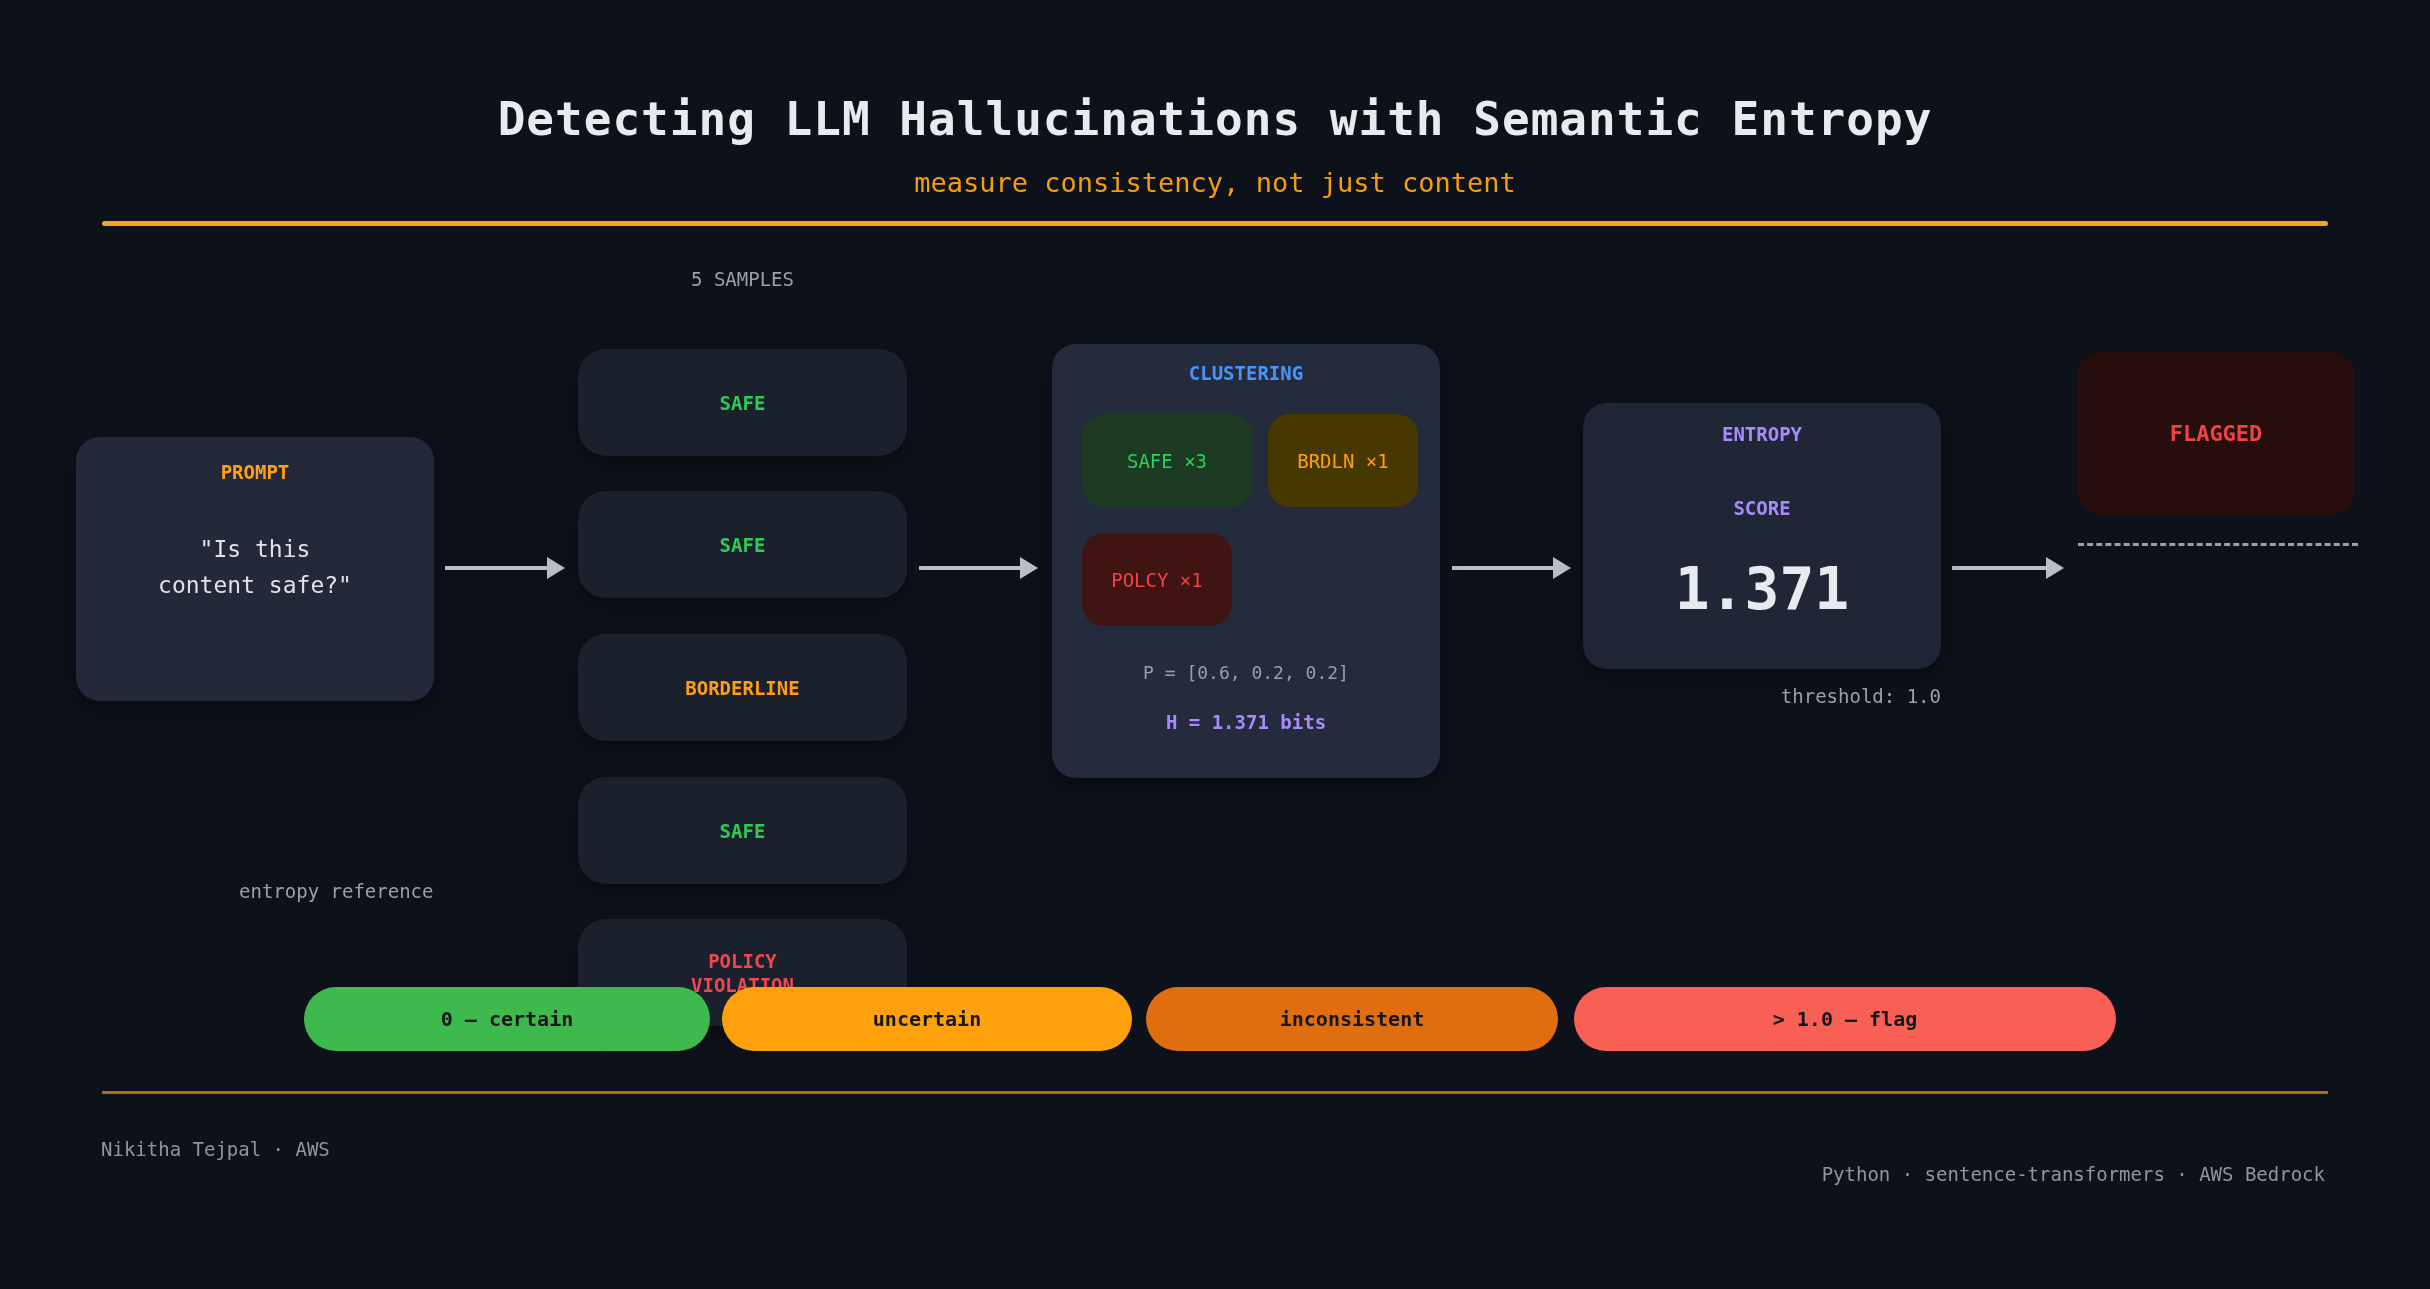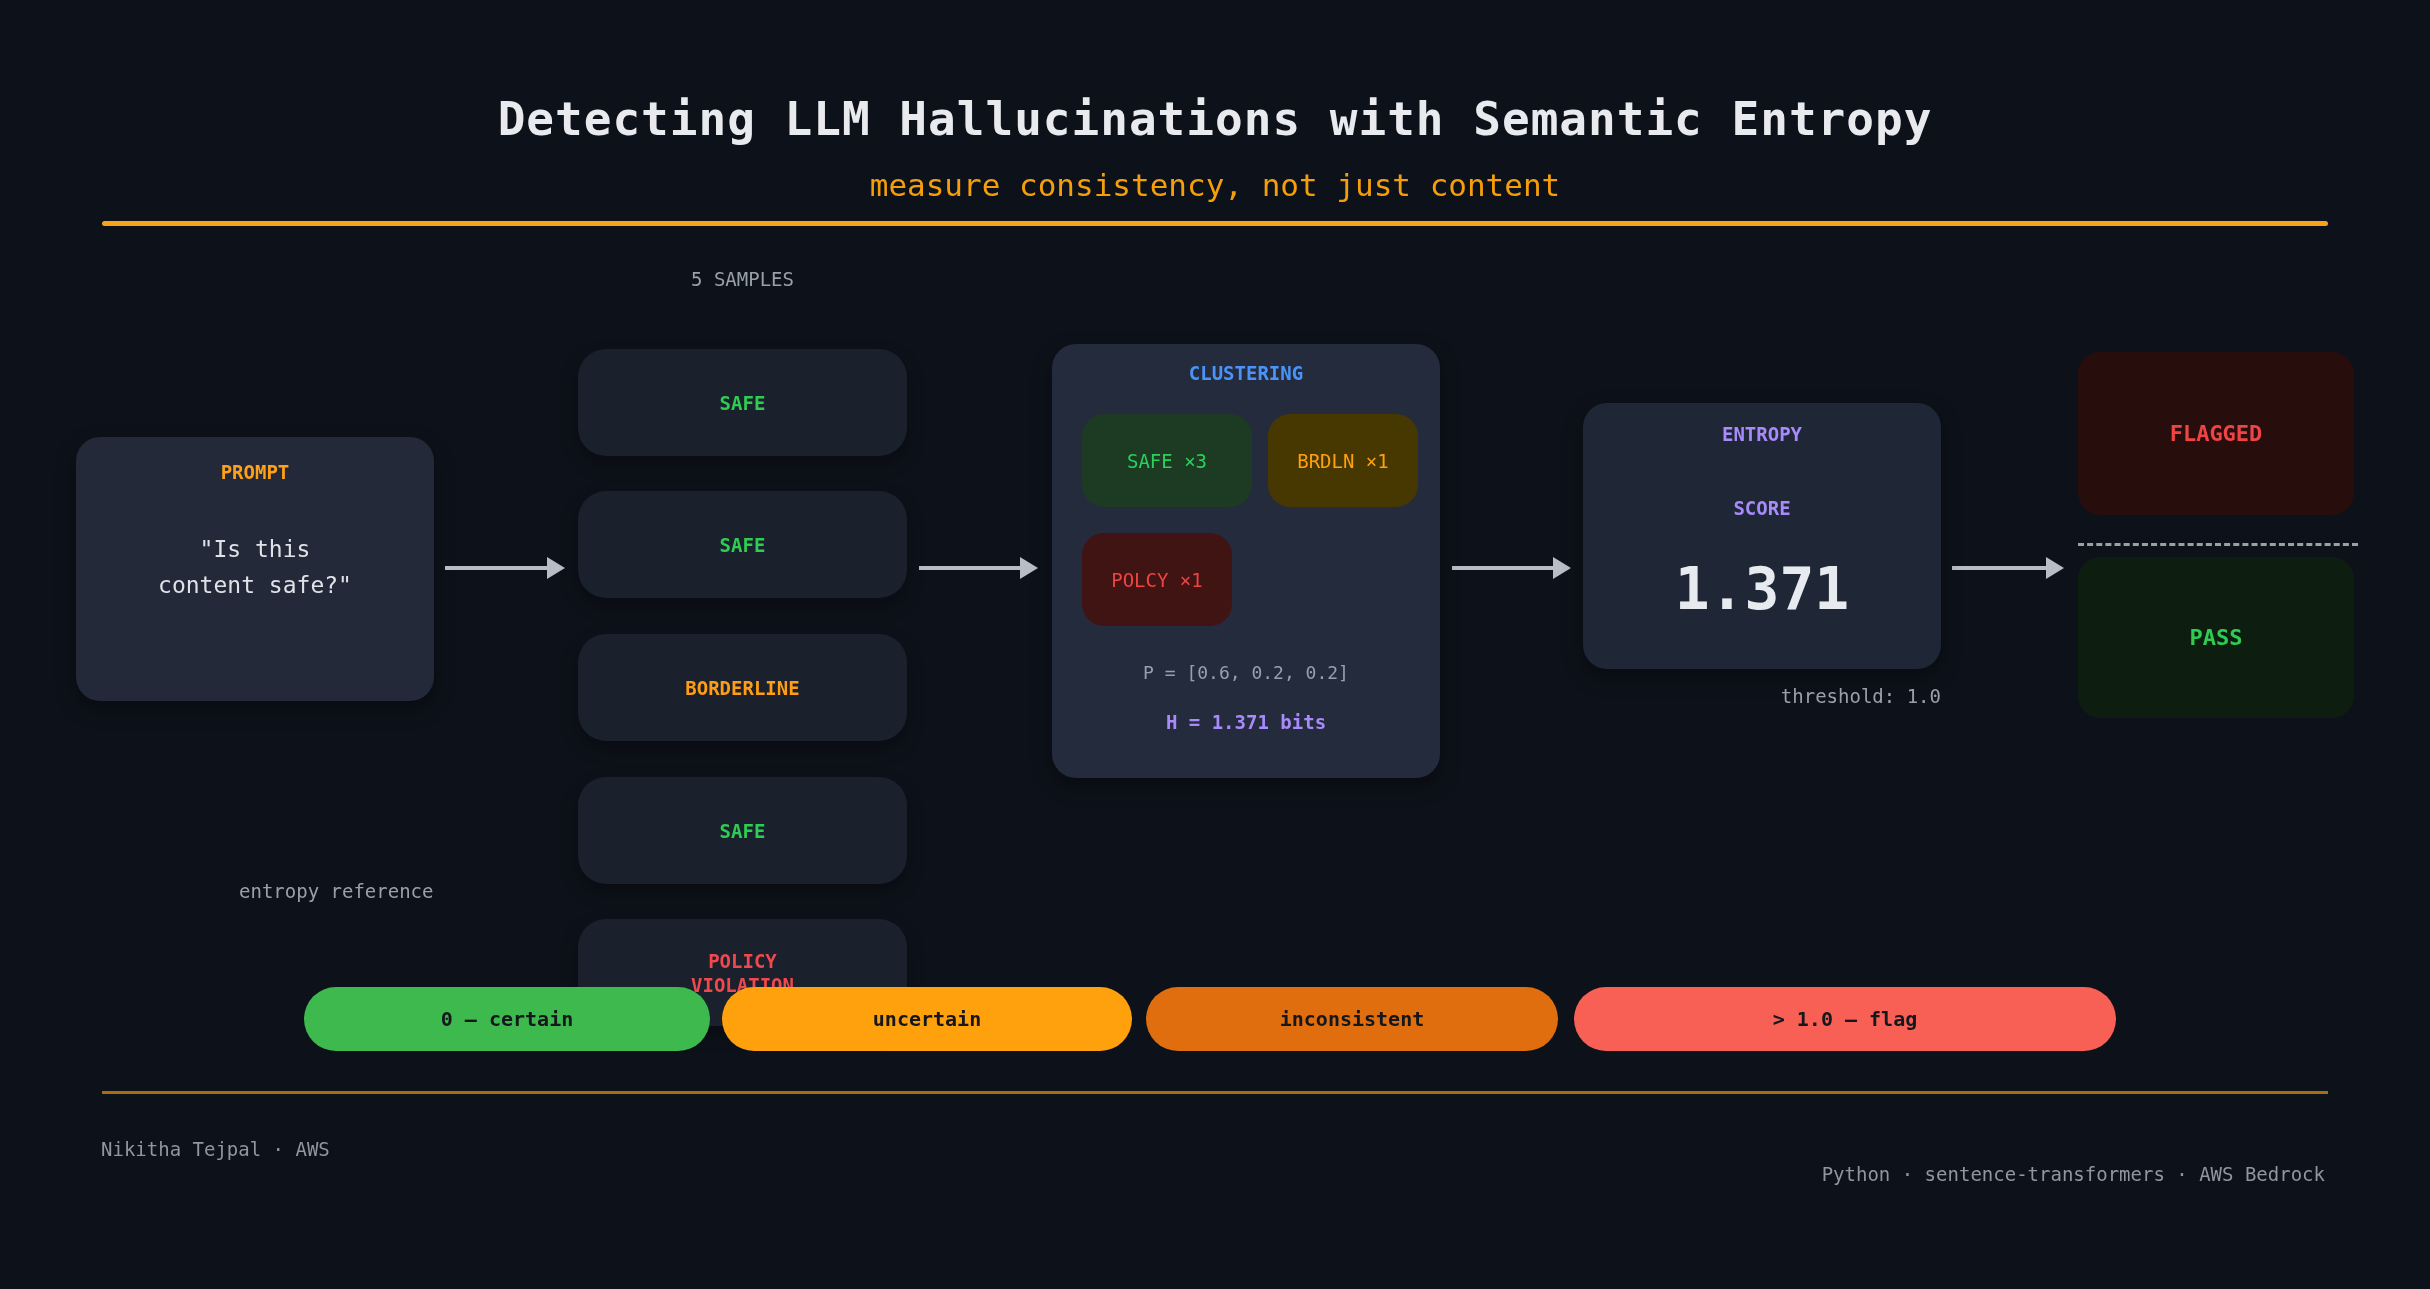--- a/index.html
+++ b/index.html
@@ -8,21 +8,21 @@
     background:#0d1119;
     font-family:"DejaVu Sans Mono","Liberation Mono",monospace;
   }
   
   .title{
     position:absolute;left:0;right:0;top:92px;text-align:center;
     font-size:46px;font-weight:bold;color:#e8eaee;letter-spacing:1px;
   }
   .subtitle{
     position:absolute;left:0;right:0;top:167px;text-align:center;
-    font-size:31px;color:#f59e0b;
+    font-size:27px;color:#f59e0b;
   }
   .rule-top{
     position:absolute;left:102px;width:2226px;top:221px;height:5px;
     background:#f6a21c;border-radius:3px;
   }
   
   .section-label{
     position:absolute;font-size:19px;color:#98a1ab;
   }
   .samples-label{left:691px;top:268px;}
@@ -159,21 +159,20 @@
 
   <div class="card entropy-card">
     <div class="card-label entropy-top">ENTROPY</div>
     <div class="card-label entropy-sub">SCORE</div>
     <div class="entropy-value">1.371</div>
     <div class="entropy-threshold">threshold: 1.0</div>
   </div>
 
   <div class="outcome flagged">FLAGGED</div>
   <div class="threshold-line"></div>
-  <div class="outcome pass">PASS</div>
 
   <div class="section-label entref-label">entropy reference</div>
   <div class="pill pill-certain">0 — certain</div>
   <div class="pill pill-inconsistent">inconsistent</div>
   <div class="pill pill-uncertain">uncertain</div>
   <div class="pill pill-flag">&gt; 1.0 — flag</div>
 
   <div class="rule-bottom"></div>
   <div class="footer-text footer-left">Nikitha Tejpal · AWS</div>
   <div class="footer-text footer-right">Python · sentence-transformers · AWS Bedrock</div>

